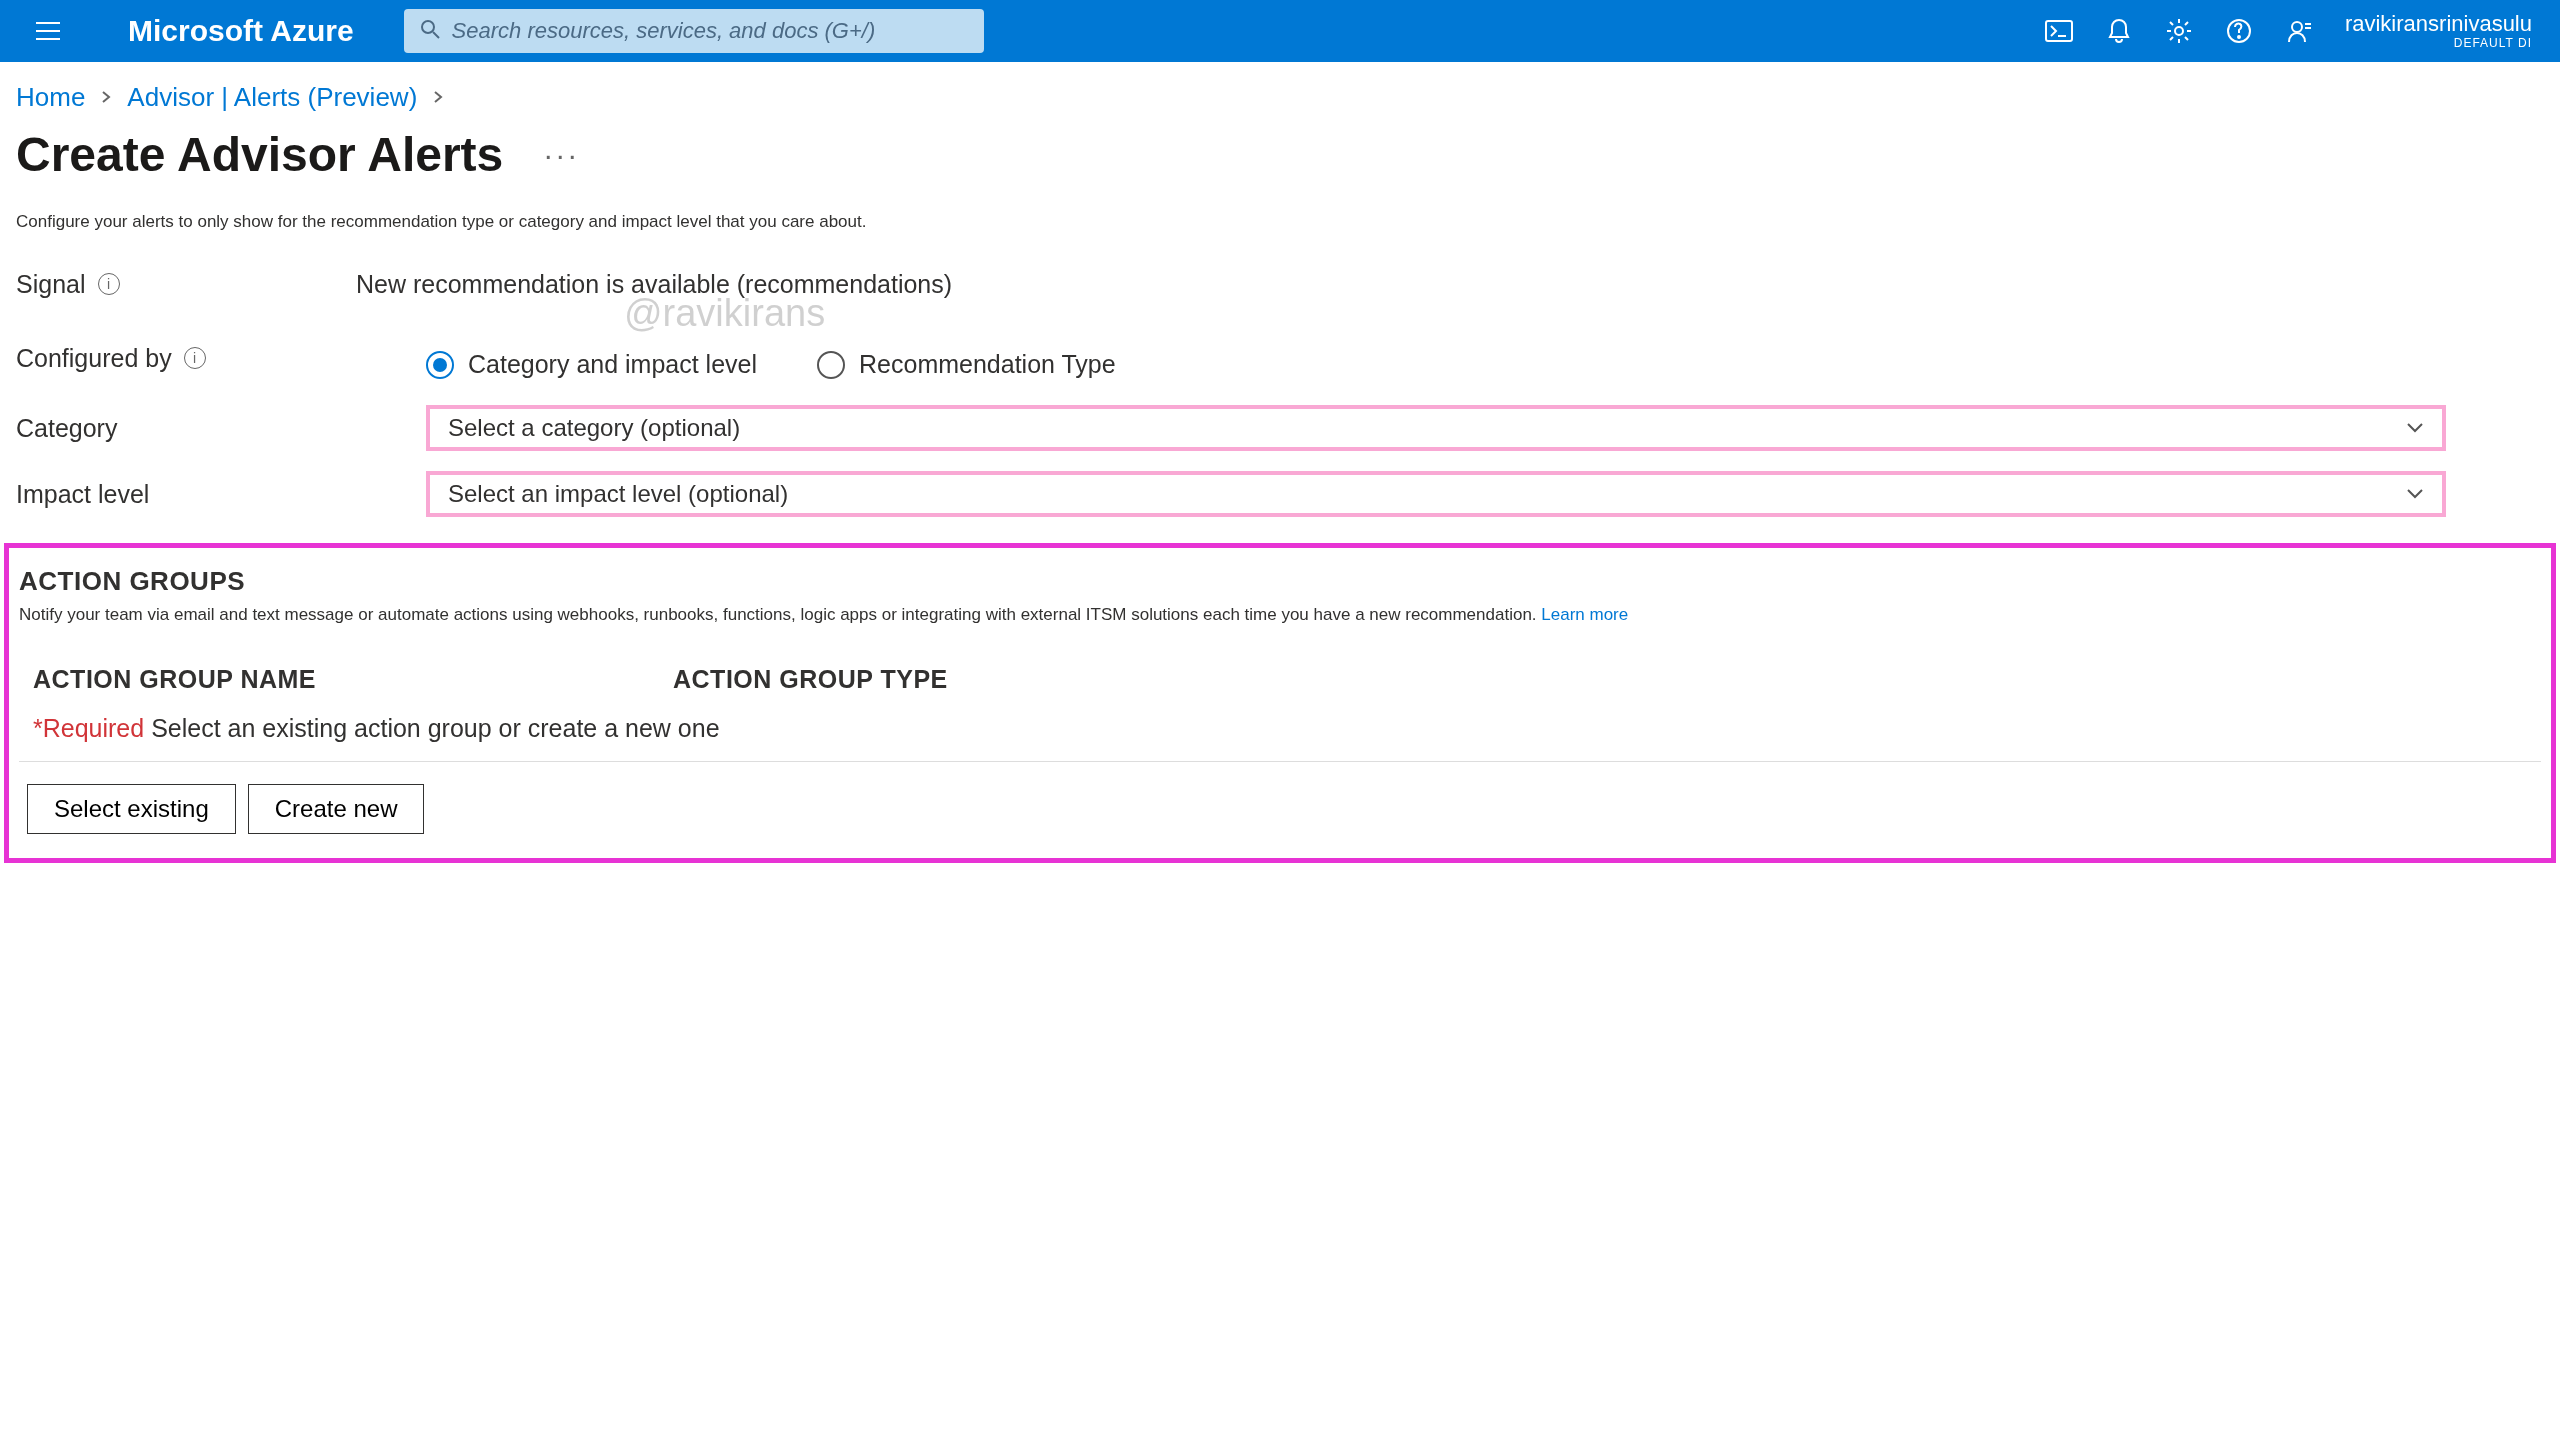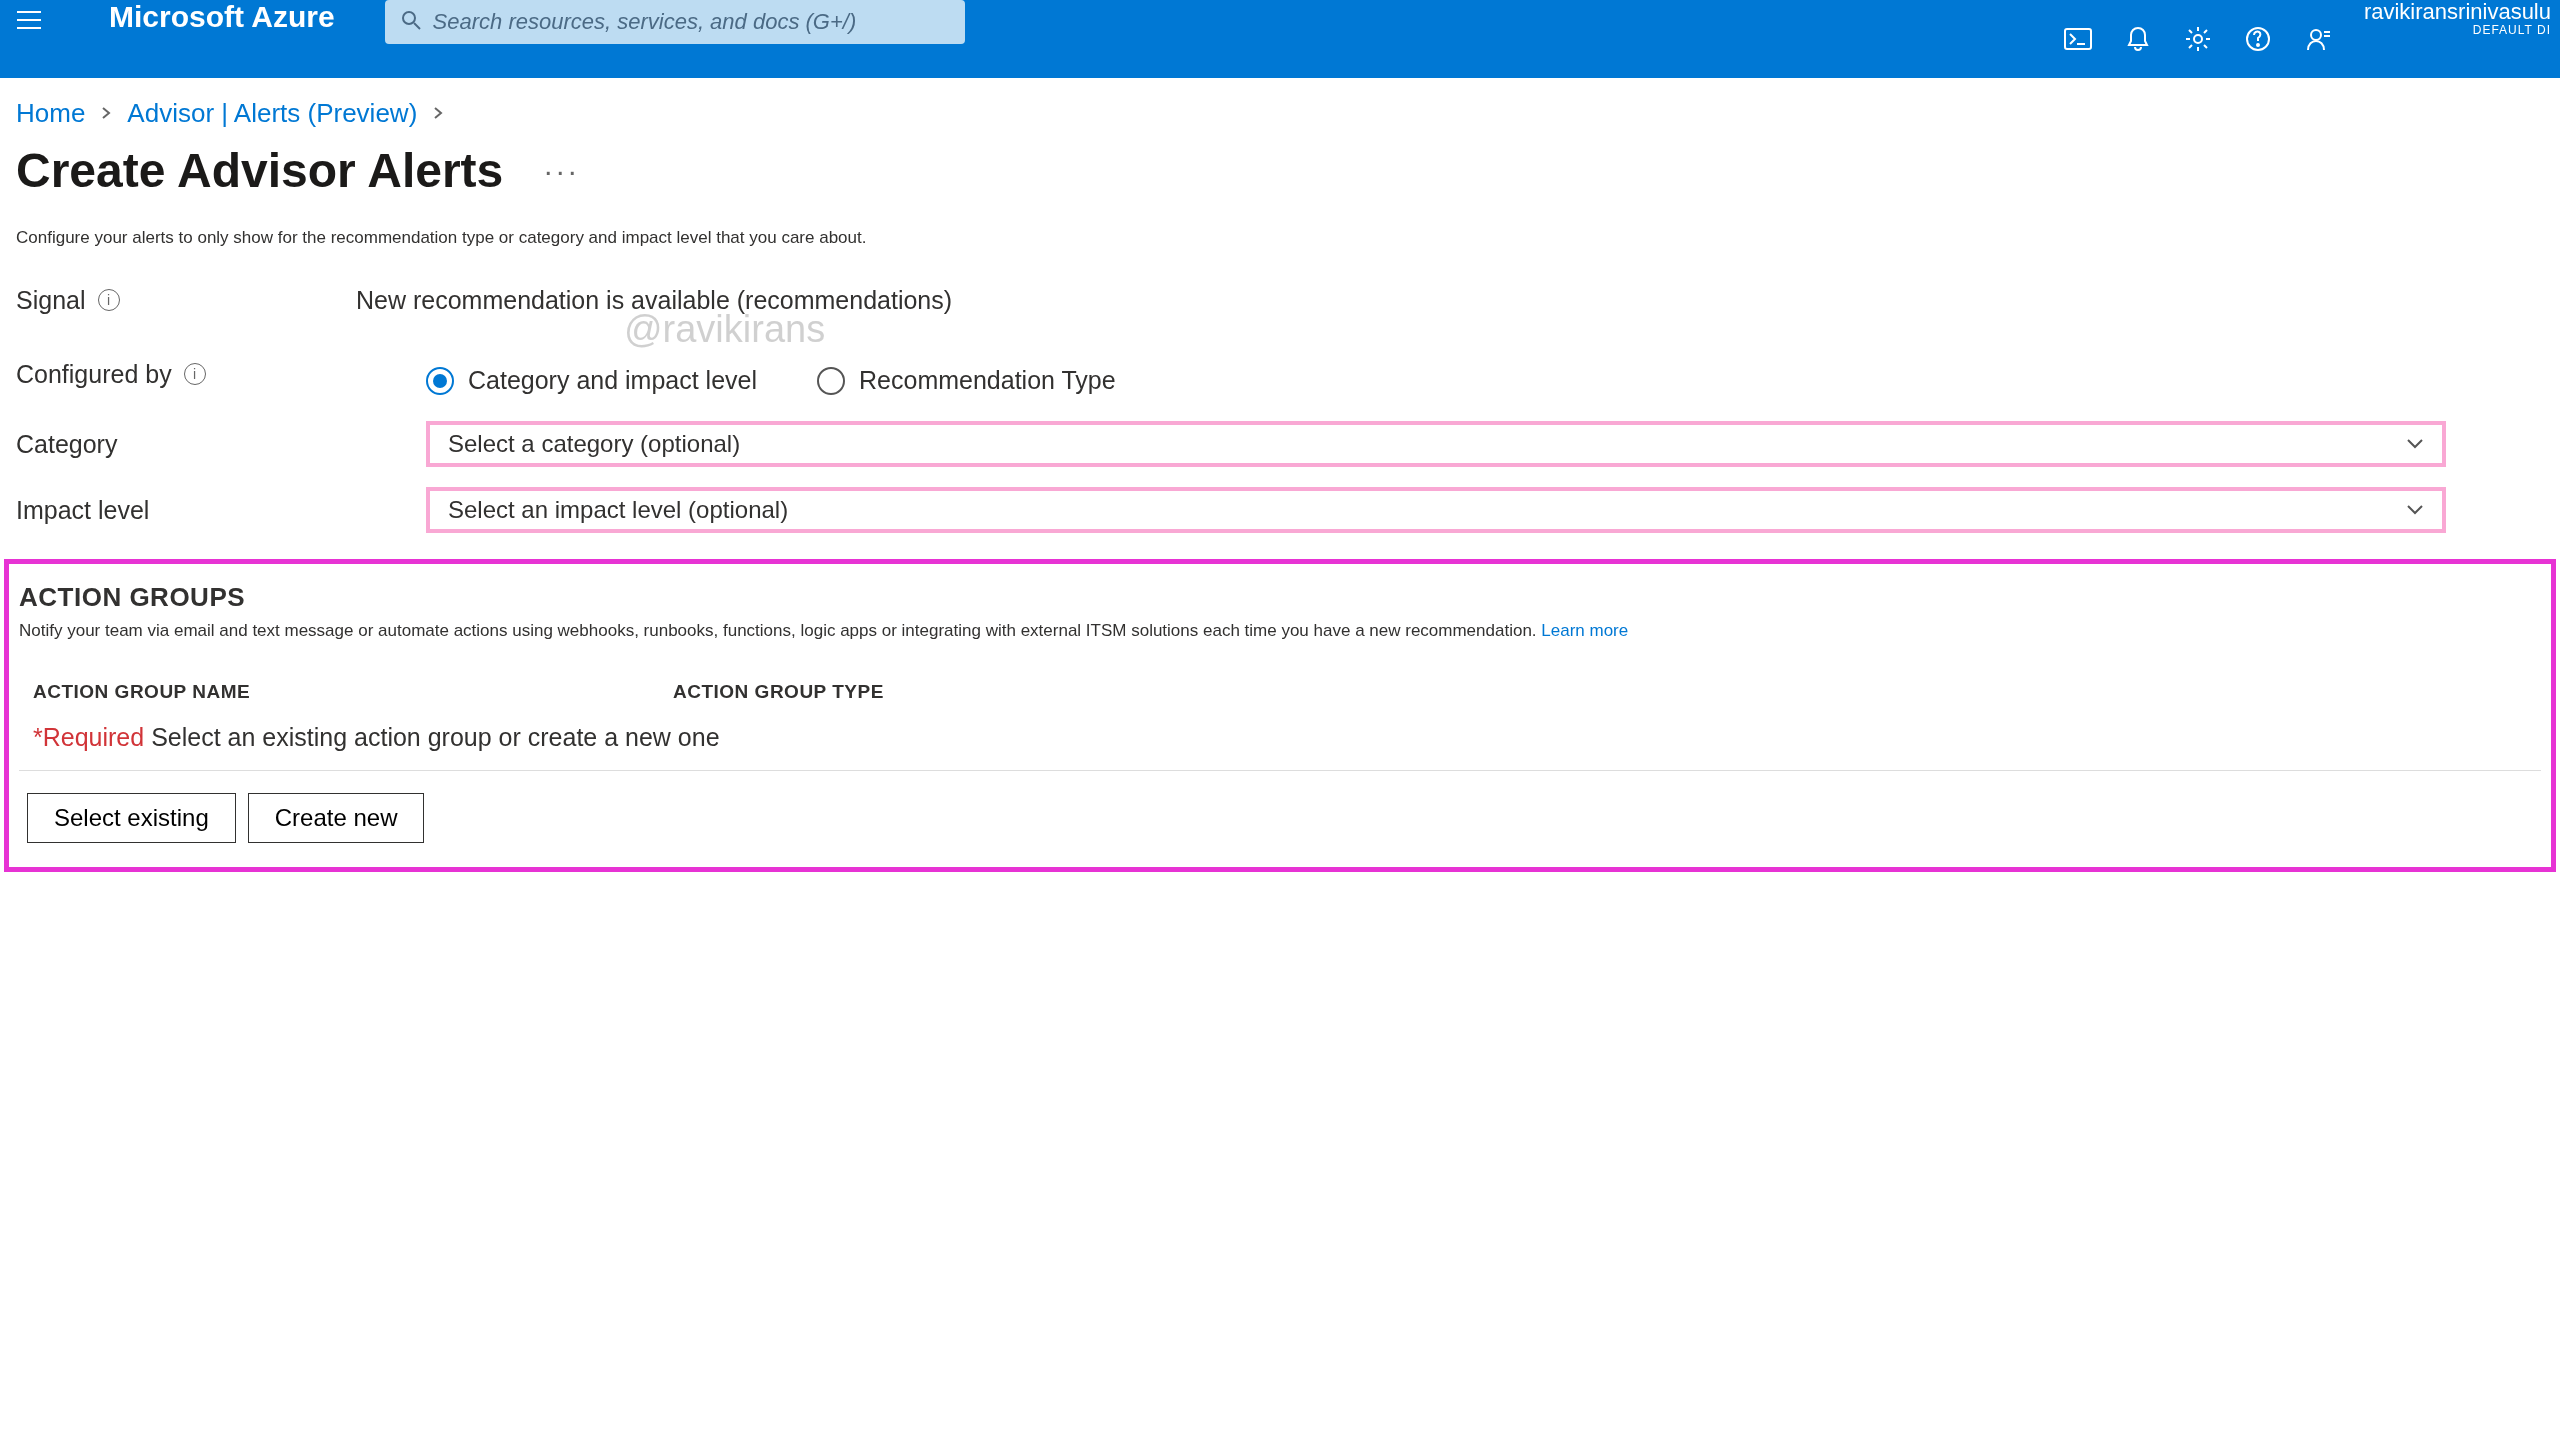--- a/index.html
+++ b/index.html
@@ -1,19 +1,19 @@
 <!DOCTYPE html>
 <html><head>
 <meta charset="utf-8">
 <style>
 * { box-sizing: border-box; margin: 0; padding: 0; }
 body { font-family: "Segoe UI", Arial, sans-serif; background: #fff; color: #323130; font-size: 24px; width: 2560px; }
 
 
-.topbar { background: #0078d4; height: 78px; display: flex; color: #fff; padding: 0 9px; }
+.topbar { background: #0078d4; height: 62px; display: flex; align-items: center; color: #fff; padding: 0 28px; }
 .hamburger { width: 40px; height: 40px; display: flex; align-items: center; justify-content: center; cursor: pointer; }
 .brand { font-size: 30px; font-weight: 600; margin-left: 60px; margin-right: 50px; }
 .search-wrap { flex: 0 0 580px; }
 .search-box { display: flex; align-items: center; background: #bddcf2; height: 44px; border-radius: 4px; padding: 0 16px; }
 .search-box input { background: transparent; border: none; outline: none; font-size: 22px; color: #333; width: 100%; margin-left: 12px; }
 .search-box input::placeholder { color: #4b6a85; font-style: italic; }
 .spacer { flex: 1; }
 .topicons { display: flex; align-items: center; gap: 28px; margin-right: 30px; }
 .topicon { width: 32px; height: 32px; display: flex; align-items: center; justify-content: center; cursor: pointer; }
 .account { text-align: right; font-size: 22px; line-height: 1.1; }
@@ -51,21 +51,21 @@
 .radio-inner { width: 14px; height: 14px; background: #0078d4; border-radius: 50%; }
 
 .select-row { display: flex; align-items: center; margin-bottom: 20px; }
 .select-row .form-label { width: 410px; }
 .dropdown { flex: 1; max-width: 2020px; height: 46px; border: 4px solid #f9a8d4; display: flex; align-items: center; justify-content: space-between; padding: 0 18px; font-size: 24px; color: #323130; cursor: pointer; background: #fff; }
 .chevdown svg { display: block; }
 
 
 .highlight-box { border: 5px solid #e733d4; margin: 26px 4px 0 4px; padding: 18px 10px 24px 10px; position: relative; }
 
-.table-head { display: flex; padding: 18px 14px 10px 14px; font-size: 19px; font-weight: 600; letter-spacing: 0.5px; }
+.table-head { display: flex; padding: 18px 14px 10px 14px; font-size: 25px; font-weight: 600; letter-spacing: 0.5px; }
 .col-name { width: 640px; }
 .col-type { }
 
 .required-row { padding: 10px 14px 18px 14px; font-size: 25px; border-bottom: 1px solid #ddd; margin-bottom: 22px; }
 .required-star { color: #d13438; }
 
 .btn-row { display: flex; gap: 12px; padding-left: 8px; }
 .btn { border: 1px solid #323130; background: #fff; padding: 10px 26px; font-size: 24px; cursor: pointer; }
 
 

